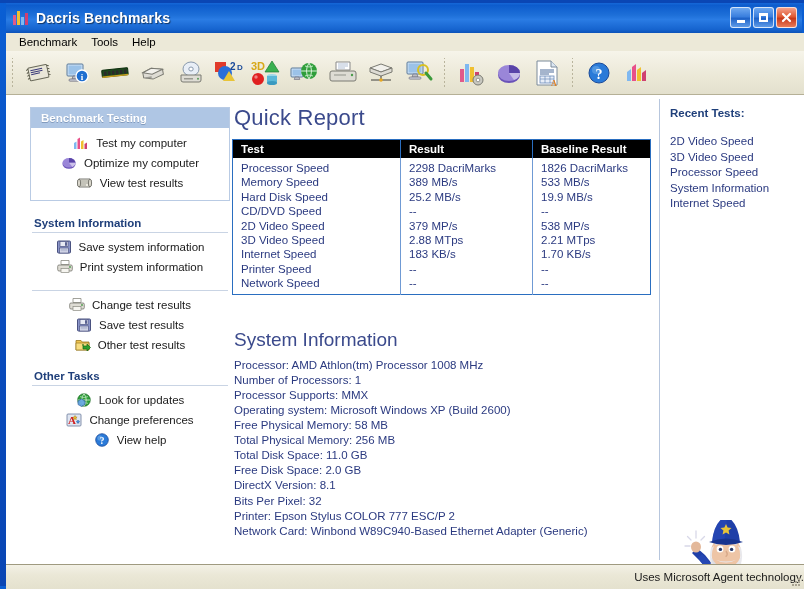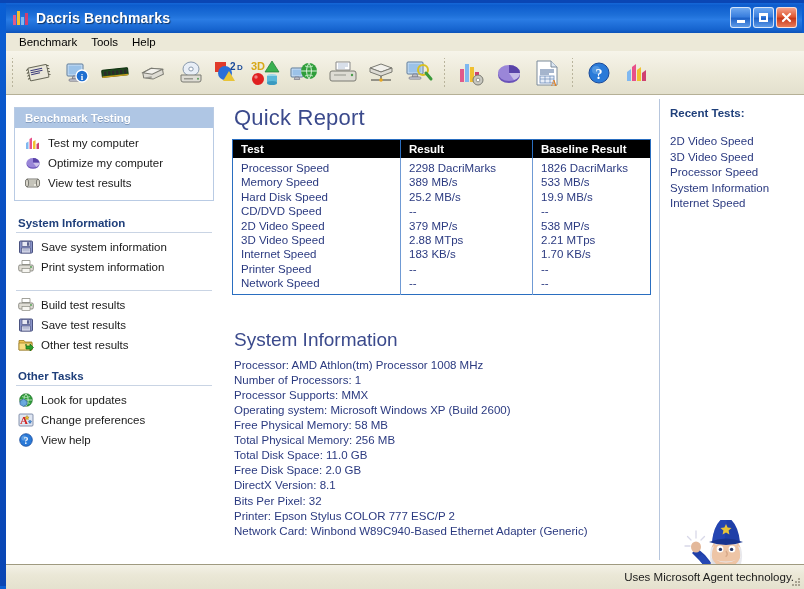--- a/index.html
+++ b/index.html
@@ -63,35 +63,35 @@
         background-image:radial-gradient(#b9b49c 40%,transparent 41%);
         background-size:3px 4px;background-position:2px 2px;background-repeat:repeat-y;}
   .tbtn{width:38px;height:36px;display:flex;align-items:center;justify-content:center;flex:0 0 auto;}
   .tb-spacer{flex:1 1 auto;}
   
   .client{
     position:absolute;left:3px;top:92px;width:798px;height:469px;
     background:#ffffff;box-sizing:border-box;overflow:hidden;
   }
   
-  .sidebar{position:absolute;left:8px;top:12px;width:200px;}
+  .sidebar{position:absolute;left:24px;top:12px;width:200px;}
   .panel{
     border:1px solid #b9cbe4;background:#fff;margin-bottom:14px;
   }
   .panel-head{
     background:#afc6e4;color:#fff;font-size:11.5px;font-weight:bold;
     padding:4px 10px;text-shadow:0 1px 0 rgba(120,145,180,.8);
   }
   .panel-body{padding:5px 6px 7px 6px;}
   .sect-title{
     color:#1f3f7a;font-size:11.5px;font-weight:bold;padding:2px 4px 3px 4px;
   }
   .sect-rule{height:1px;background:#c9d4e4;margin:0 2px 4px 2px;}
   .lnk{
-    display:flex;align-items:center;gap:7px;padding:2px 4px;cursor:pointer;
+    display:flex;align-items:center;gap:7px;padding:2px 4px;cursor:pointer;justify-content:center;
   }
   .lnk .lbl{font-size:11.5px;color:#1a1a1a;white-space:nowrap;}
   .ic{width:16px;height:16px;flex:0 0 auto;position:relative;}
   
   .main{position:absolute;left:226px;top:10px;width:418px;}
   .h1{
     font-size:22px;color:#3b4a8c;font-weight:normal;margin:0 0 8px 2px;
     letter-spacing:.2px;
   }
   table.report{
@@ -123,21 +123,21 @@
   
   .agent{position:absolute;left:660px;top:425px;width:120px;height:135px;}
   
   .statusbar{
     position:absolute;left:3px;top:561px;width:798px;height:25px;
     background:linear-gradient(180deg,#f3f1e6 0%,#ebe8d7 40%,#e4e1ce 100%);
     border-top:1px solid #9f9a80;box-sizing:border-box;
     display:flex;align-items:center;justify-content:flex-end;
   }
   .status-text{
-    font-size:11.5px;color:#1b1b1b;padding-right:10px;white-space:nowrap;
+    font-size:11.5px;color:#1b1b1b;white-space:nowrap;
   }
   .status-grip{
     position:absolute;right:2px;bottom:1px;width:14px;height:14px;
   }
 </style>
 </head>
 <body>
 
 <div class="window">
 
@@ -428,21 +428,21 @@
         <div class="sect-rule"></div>
         <div class="lnk">
           <span class="ic">
             <svg width="16" height="16" viewBox="0 0 16 16">
               <path d="M4 1.5h8v4H4z" fill="#fff" stroke="#8a8a82" stroke-width=".8"></path>
               <path d="M2 6h12a1.3 1.3 0 0 1 1.3 1.3v3.4A1.3 1.3 0 0 1 14 12H2a1.3 1.3 0 0 1-1.3-1.3V7.3A1.3 1.3 0 0 1 2 6z" fill="#dedcd4" stroke="#7a7a72" stroke-width=".8"></path>
               <rect x="4" y="9.5" width="8" height="4" fill="#f6f5f0" stroke="#8a8a82" stroke-width=".7"></rect>
               <circle cx="13" cy="8" r=".9" fill="#4a9a4a"></circle>
             </svg>
           </span>
-          <span class="lbl">Build test results</span>
+          <span class="lbl">Change test results</span>
         </div>
         <div class="lnk">
           <span class="ic">
             <svg width="16" height="16" viewBox="0 0 16 16">
               <rect x="1.5" y="2" width="13" height="12" rx="1" fill="#8a94c8" stroke="#4a5280"></rect>
               <rect x="4" y="2.5" width="8" height="5" fill="#e8eaf4" stroke="#4a5280" stroke-width=".7"></rect>
               <rect x="9" y="3.2" width="2" height="3.6" fill="#5a6290"></rect>
               <rect x="3.5" y="9" width="9" height="5" fill="#dcdfee" stroke="#4a5280" stroke-width=".7"></rect>
               <path d="M4.5 10.3h7M4.5 11.8h7" stroke="#9aa0c0" stroke-width=".7"></path>
             </svg>

